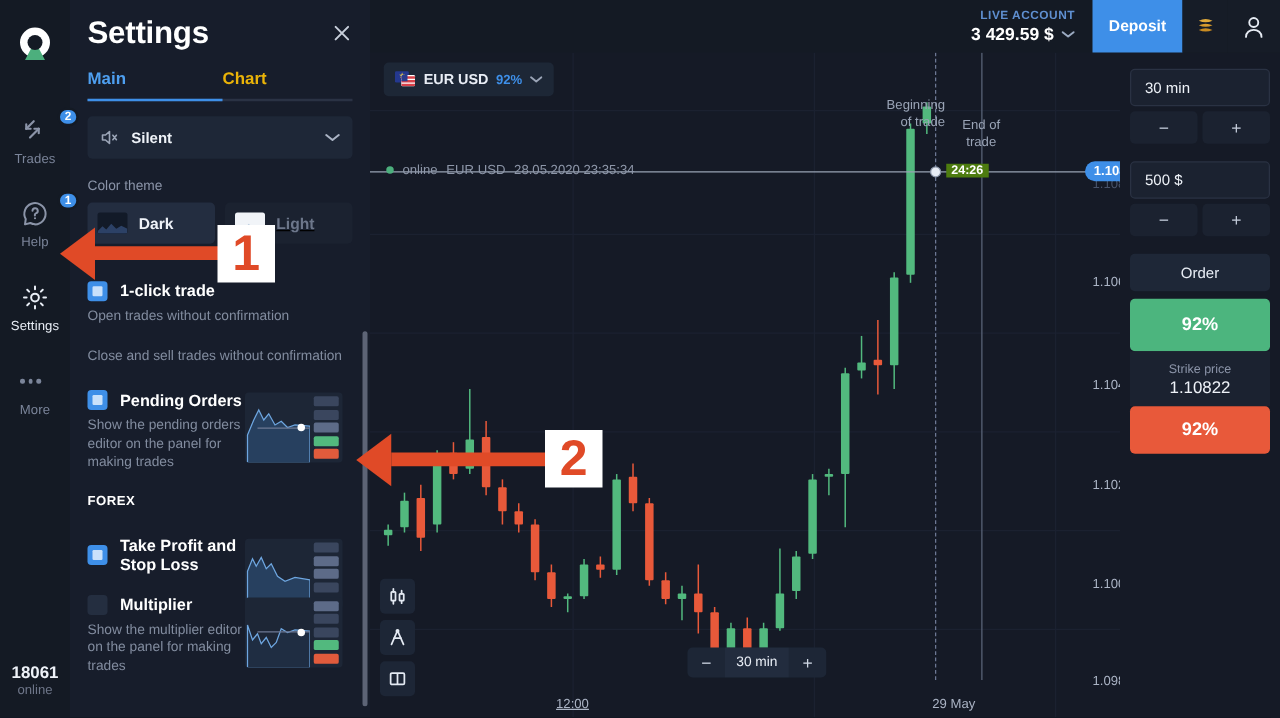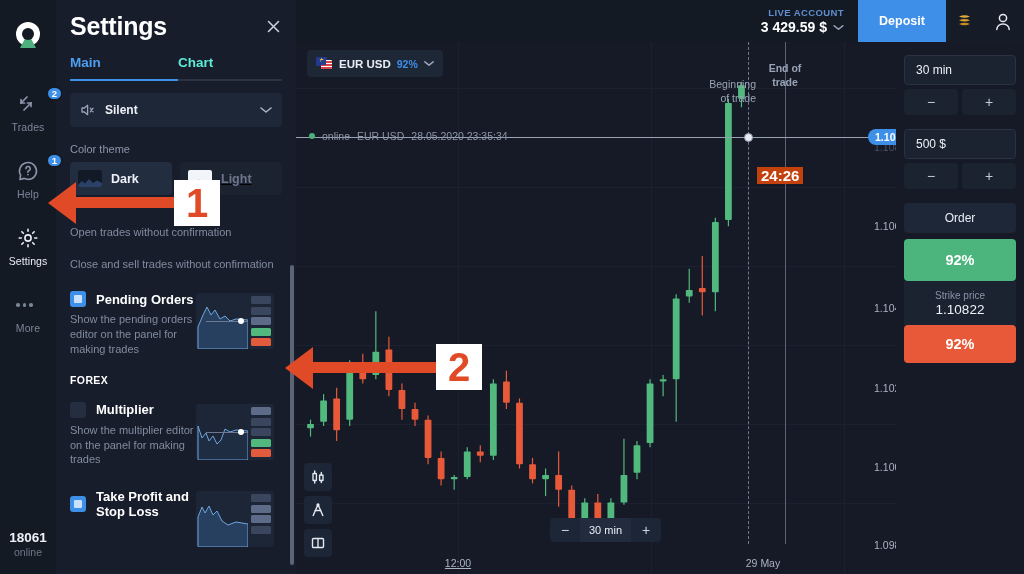--- a/index.html
+++ b/index.html
@@ -66,21 +66,21 @@
     background: #171d2b; z-index: 25; overflow: hidden;
   }
   .settings-head {
     display: flex; align-items: center; justify-content: space-between;
     padding: 12px 14px 6px 14px;
   }
   .settings-title { font-size: 25px; font-weight: bold; color: #ffffff; letter-spacing: -.2px; }
   .close-btn { color: #c8cfdb; cursor: pointer; line-height: 0; }
   .tabs { display: flex; padding: 0 14px; margin-top: 8px; }
   .tab {
-    font-size: 13.5px; font-weight: bold; color: #5eead4;
+    font-size: 13.5px; font-weight: bold; color: #eab308;
     padding-bottom: 9px; cursor: pointer;
   }
   .tab.active { color: #4e9ff0; }
   .tab:first-child { width: 108px; }
   .tabline { height: 2px; background: #2a3244; margin: 0 14px; position: relative; }
   .tabline .on { position: absolute; left: 0; top: 0; width: 108px; height: 2px; background: #3e8fe8; }
 
   .panel-scroll { position: relative; height: 526px; padding: 0 14px; }
   .select-row {
     margin-top: 12px; height: 34px; background: #1e2737; border-radius: 4px;
@@ -142,21 +142,21 @@
     justify-content: flex-end; padding-right: 0;
   }
   .acct { text-align: right; margin-right: 14px; }
   .acct-lbl { font-size: 9.5px; font-weight: bold; color: #5f8fd0; letter-spacing: .4px; }
   .acct-bal { font-size: 14px; font-weight: bold; color: #ffffff; display: flex; align-items: center; gap: 6px; margin-top: 1px; }
   .acct-bal .chev { color: #9aa9c0; line-height: 0; }
   .hbtn {
     height: 42px; display: flex; align-items: center; justify-content: center;
     font-size: 12.5px; font-weight: bold; color: #fff; cursor: pointer;
   }
-  .hbtn.deposit { width: 88px; background: #3e8fe8; }
+  .hbtn.deposit { width: 72px; background: #3e8fe8; }
   .hbtn.withdraw { width: 78px; background: #1b2230; }
   .hbtn.ico { width: 36px; background: #161c27; }
   .hbtn.ico.last { width: 42px; }
 
   
   .chart-area {
     position: absolute; left: 296px; top: 42px; right: 128px; bottom: 0;
     background: #151a26; overflow: hidden;
   }
   .grid-v { position: absolute; top: 0; bottom: 0; width: 1px; background: #1b2130; }
@@ -184,22 +184,22 @@
 
   .dashline { position: absolute; top: 0; bottom: 30px; width: 0; border-left: 1px dashed #6d7894; z-index: 5; }
   .solidline { position: absolute; top: 0; bottom: 30px; width: 1px; background: #5a6478; z-index: 5; }
 
   .priceline { position: absolute; left: 0; right: 0; height: 1px; background: #98a2b3; z-index: 5; }
   .price-dot {
     position: absolute; width: 9px; height: 9px; border-radius: 50%;
     background: #e7ecf4; border: 1px solid #8c97aa; z-index: 7;
   }
   .countdown {
-    position: absolute; font-size: 15px; font-weight: bold; color: #ffffff;
-    background: #c2410c; padding: 0 4px; z-index: 7; margin-top: 36px;
+    position: absolute; font-size: 10px; font-weight: bold; color: #ffffff;
+    background: #4d7c0f; padding: 0 4px; z-index: 7;
   }
 
   .tools { position: absolute; left: 8px; z-index: 8; }
   .tool {
     width: 28px; height: 28px; background: #1d2636; border-radius: 4px;
     margin-bottom: 5px; display: flex; align-items: center; justify-content: center;
     color: #e4eaf3; cursor: pointer;
   }
 
   .tf-ctl {
@@ -391,20 +391,24 @@
           <div class="theme-thumb l">
             <svg width="24" height="10" viewBox="0 0 24 10">
                 <path d="M0 8 L4 4 L7 6.5 L11 2 L15 6 L19 3.5 L24 6 L24 10 L0 10 Z" fill="#b9ccdf"></path>
               </svg>
           </div>
           <div class="theme-name">Light</div>
         </div>
       </div>
 
       <div class="opt" style="margin-top:30px;">
+        <div class="opt-head">
+          <div class="cb on"></div>
+          <div class="opt-title">1-click trade</div>
+        </div>
         <div class="opt-desc" style="max-width:215px;">Open trades without confirmation</div>
       </div>
 
       <div class="opt" style="margin-top:17px;">
         <div class="opt-desc" style="max-width:215px;">Close and sell trades without confirmation</div>
       </div>
 
       <div class="opt" style="margin-top:20px;">
         <div class="opt-head">
           <div class="cb on"></div>
@@ -424,60 +428,60 @@
               <i></i>
               <i class="lt"></i>
               <i class="gr"></i>
               <i class="rd"></i>
           </div>
         </div>
       </div>
 
       <div class="grp-lbl">FOREX</div>
 
+      <div class="opt" style="margin-top:22px;">
+        <div class="opt-head">
+          <div class="cb on"></div>
+          <div class="opt-title" style="max-width:105px;">Take Profit and Stop Loss</div>
+        </div>
+        <div class="opt-thumb">
+          <div class="chartside">
+            <svg width="52" height="56" viewBox="0 0 52 56">
+              <path d="M2 26 L6 16 L9 22 L13 15 L17 24 L21 20 L26 30 L32 34 L40 31 L52 33 L52 56 L2 56 Z" fill="#27405f" stroke="#6ea6e0" stroke-width="1"></path>
+            </svg>
+          </div>
+          <div class="btns">
+            <i></i>
+              <i class="lt"></i>
+              <i class="lt"></i>
+              <i></i>
+          </div>
+        </div>
+      </div>
+
       <div class="opt" style="margin-top:16px;">
         <div class="opt-head">
           <div class="cb"></div>
           <div class="opt-title">Multiplier</div>
         </div>
         <div class="opt-desc">Show the multiplier editor on the panel for making trades</div>
         <div class="opt-thumb">
           <div class="chartside">
             <svg width="52" height="56" viewBox="0 0 52 56">
               <path d="M2 22 L6 34 L10 29 L13 37 L17 32 L21 40 L25 36 L29 25 L34 28 L40 26 L52 27 L52 56 L2 56 Z" fill="#1f2d42" stroke="#6ea6e0" stroke-width="1"></path>
             </svg>
             <div class="hline"></div>
             <div class="dot"></div>
           </div>
           <div class="btns">
             <i class="lt"></i>
               <i></i>
               <i></i>
               <i class="gr"></i>
               <i class="rd"></i>
-          </div>
-        </div>
-      </div>
-
-      <div class="opt" style="margin-top:22px;">
-        <div class="opt-head">
-          <div class="cb on"></div>
-          <div class="opt-title" style="max-width:105px;">Take Profit and Stop Loss</div>
-        </div>
-        <div class="opt-thumb">
-          <div class="chartside">
-            <svg width="52" height="56" viewBox="0 0 52 56">
-              <path d="M2 26 L6 16 L9 22 L13 15 L17 24 L21 20 L26 30 L32 34 L40 31 L52 33 L52 56 L2 56 Z" fill="#27405f" stroke="#6ea6e0" stroke-width="1"></path>
-            </svg>
-          </div>
-          <div class="btns">
-            <i></i>
-              <i class="lt"></i>
-              <i class="lt"></i>
-              <i></i>
           </div>
         </div>
       </div>
 
       <div class="panel-sb"></div>
     </div>
   </div>
 
   <div class="header">
     <div class="acct">
@@ -542,21 +546,21 @@
       <span class="online-dot"></span>
       <span class="online-txt">online</span>
       <span class="online-txt w">EUR USD</span>
       <span class="online-txt">28.05.2020 23:35:34</span>
     </div>
 
     <div class="bot-label" style="left:400px; top:36px; width:60px;text-align:right;">
       <div>Beginning</div>
         <div>of trade</div>
     </div>
-    <div class="bot-label" style="left:462px; top:20px; width:54px;font-weight:bold;">
+    <div class="bot-label" style="left:462px; top:52px; width:54px;">
       <div>End of</div>
         <div>trade</div>
     </div>
 
     <div class="dashline" style="left:452px;"></div>
     <div class="solidline" style="left:489px;"></div>
 
     <svg id="candles" width="728" height="574" style="position:absolute;left:0;top:0;z-index:4;">
         <line x1="14.529411764705882" x2="14.529411764705882" y1="377.62500000000165" y2="394.6249999999998" stroke="#52b97e" stroke-width="1.2"></line>
         <rect x="11.134117647058822" y="381.8750000000012" width="6.790588235294118" height="4.249999999999488" fill="#52b97e" rx="0.8"></rect>

